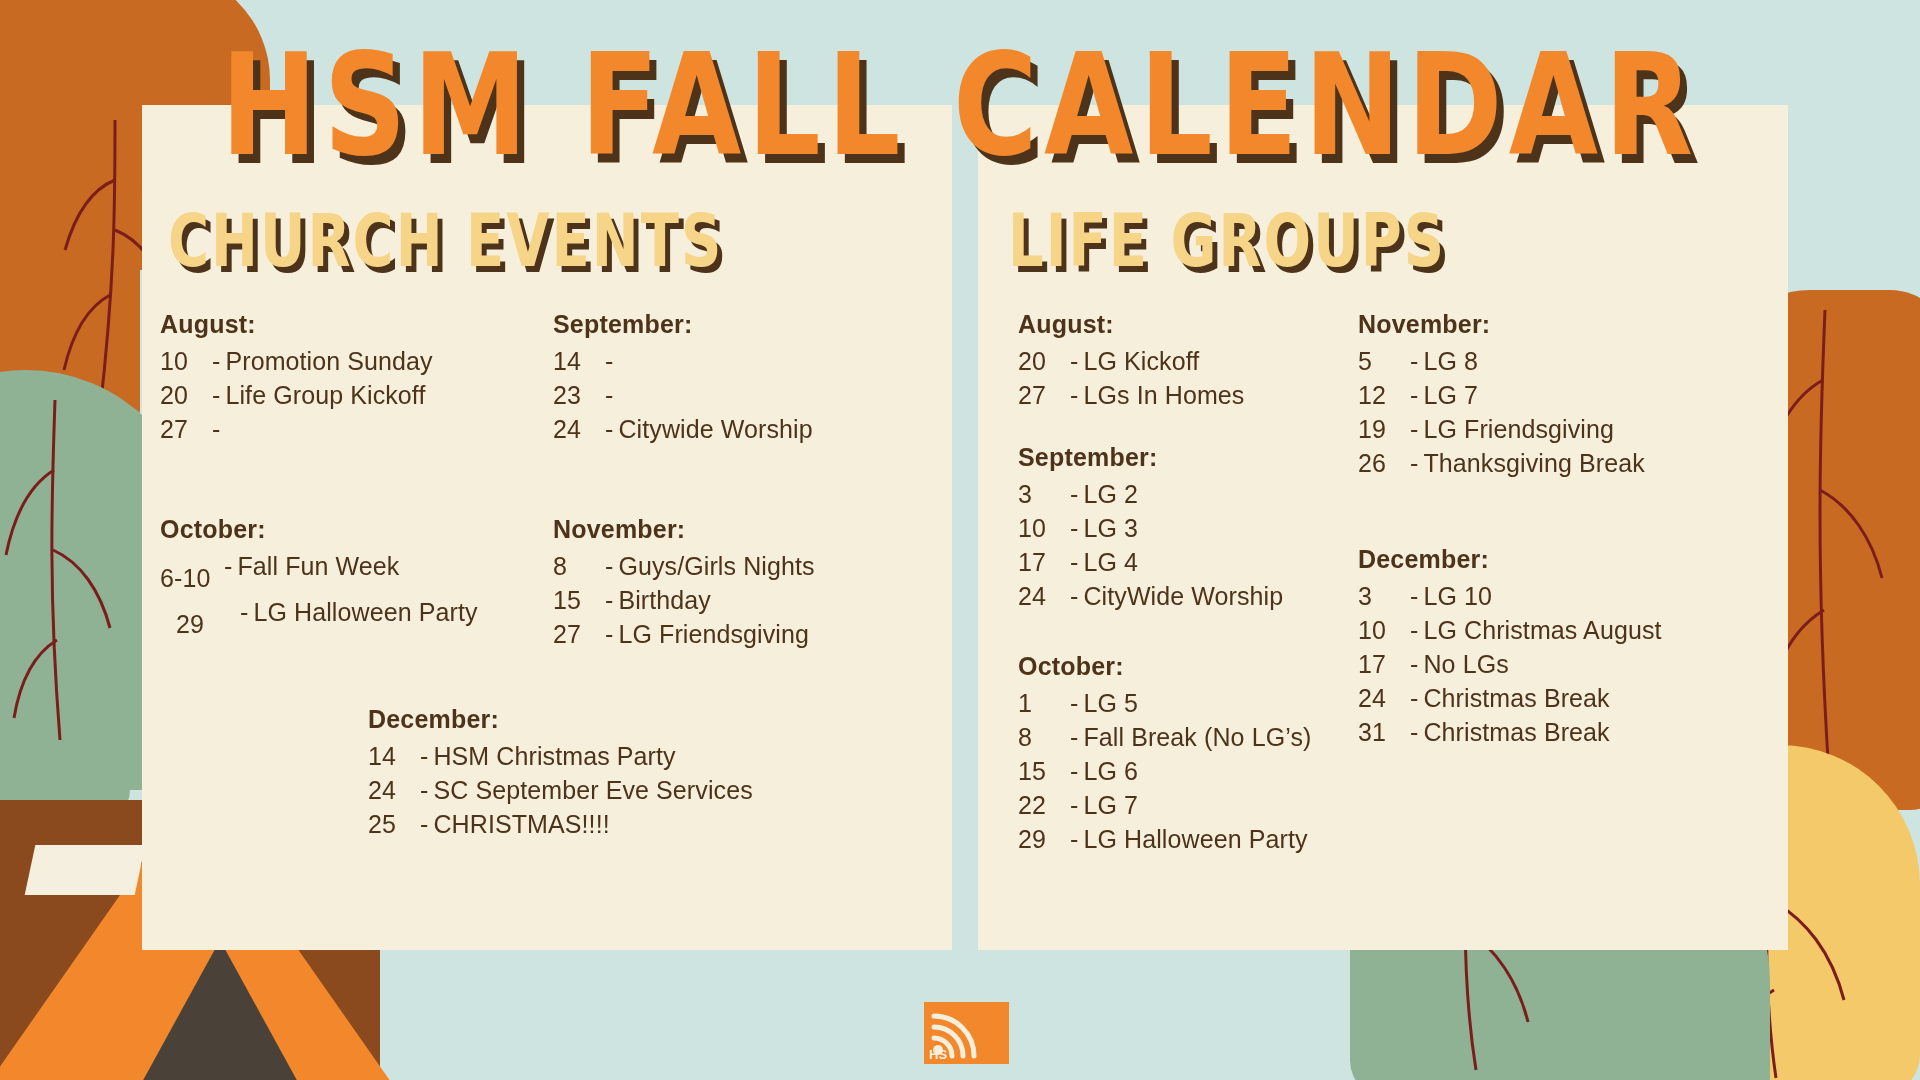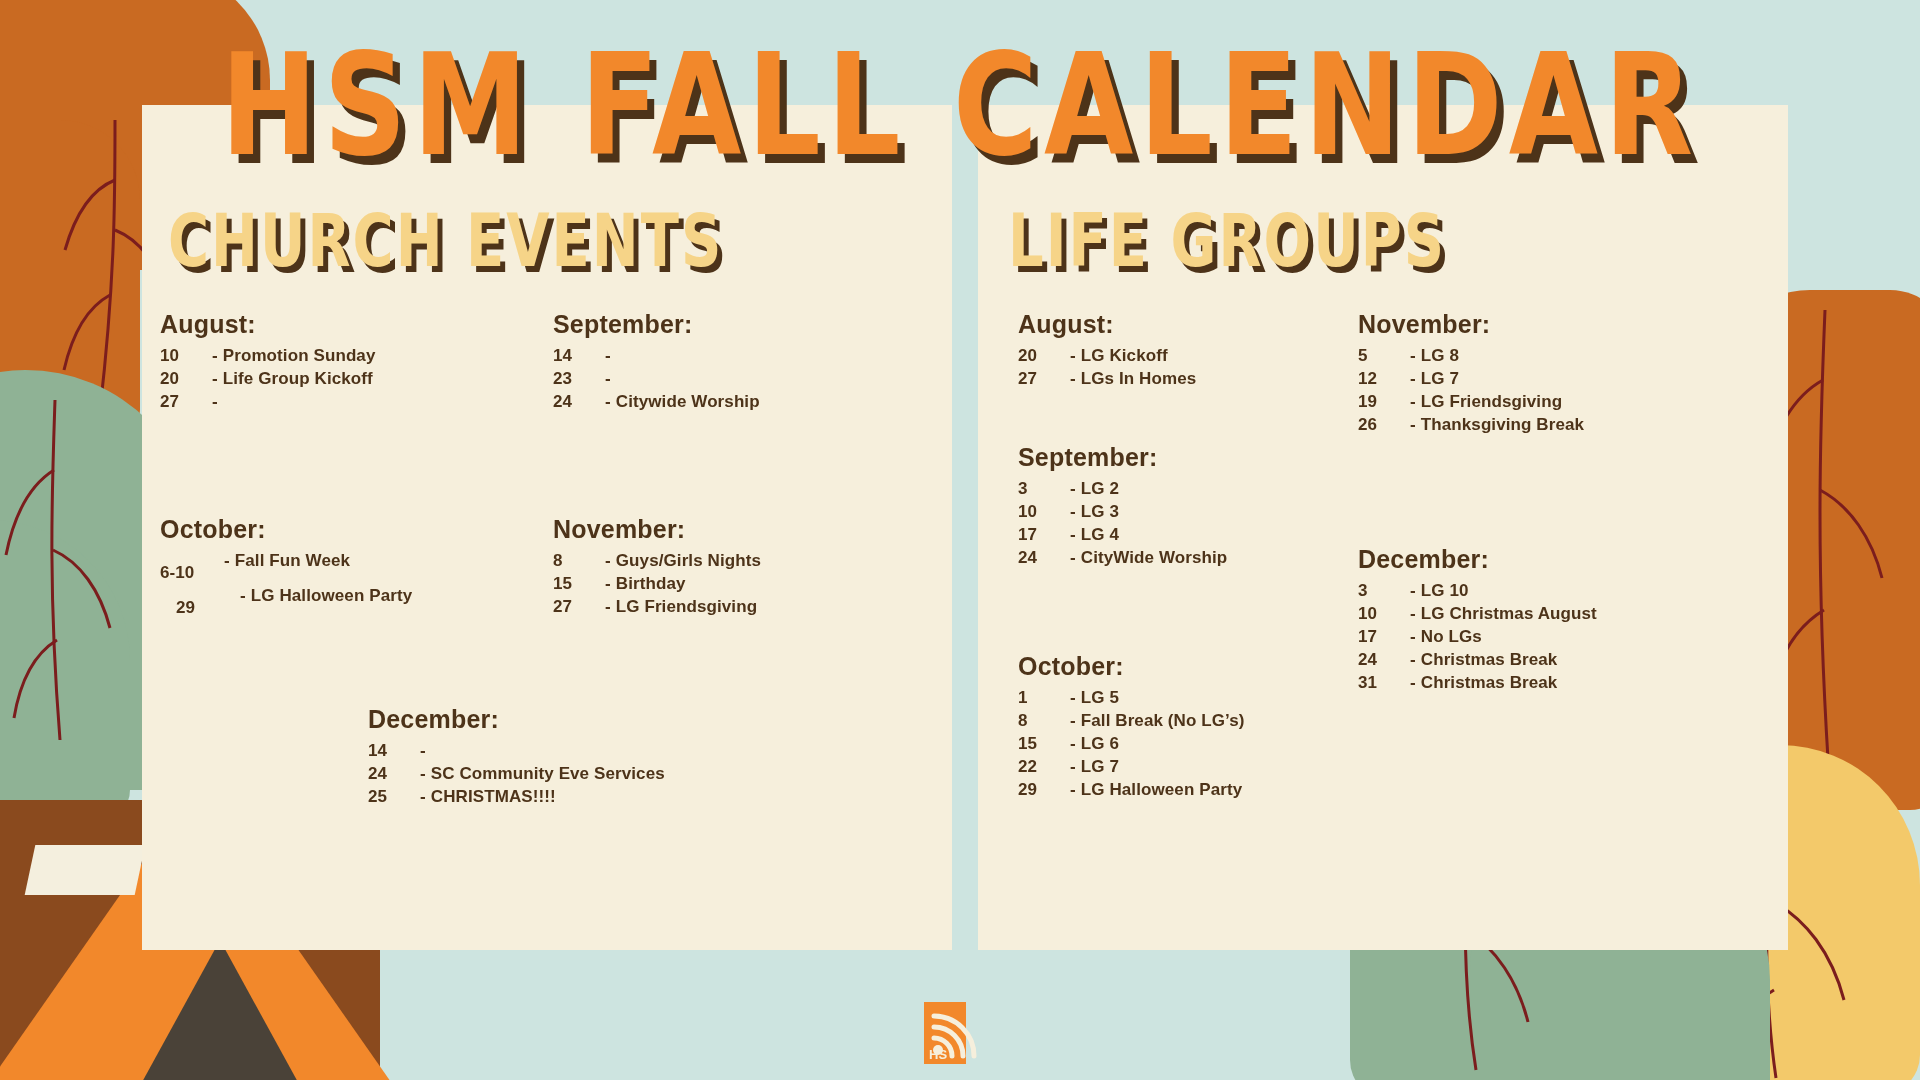--- a/index.html
+++ b/index.html
@@ -101,21 +101,21 @@
   .head-right { left:1008px; }
 
   
   .block { position:absolute; z-index:7; color:#4d3319; }
   .month {
     font-size:25px; font-weight:bold; 
     text-underline-offset:5px; text-decoration-thickness:2.5px;
     margin-bottom:5px; letter-spacing:.2px;
   }
   .row {
-    display:flex; font-size:17px; font-weight:bold; line-height:1.36;
+    display:flex; font-size:25px; font-weight:normal; line-height:1.36;
     letter-spacing:.1px; white-space:nowrap;
   }
   .row .d { display:inline-block; text-align:left; }
   .row .sep { padding:0 5px 0 2px; }
   .w50 .d { width:50px; }
   .w62 .d { width:62px;margin-top:12px; }
 
   
   .b-aug-l  { left:160px; top:310px; }
   .b-oct-l  { left:160px; top:515px; }
@@ -125,21 +125,21 @@
 
   
   .b-aug-r  { left:1018px; top:310px; }
   .b-sep-r  { left:1018px; top:443px; }
   .b-oct-r  { left:1018px; top:652px; }
   .b-nov-r  { left:1358px; top:310px; }
   .b-dec-r  { left:1358px; top:545px; }
 
   
   .logo {
-    position:absolute; left:924px; top:1002px; width:42px; height:62px;
+    position:absolute; left:924px; top:1002px; width:85px; height:62px;
     background:#f2882b; z-index:8;
   }
   .logo svg { position:absolute; left:0; top:0; }
   .logo .hs {
     position:absolute; left:5px; bottom:2px;
     font-size:13px; font-weight:bold; color:#f6efdc;
     font-family:"Liberation Sans", sans-serif;
   }
 </style>
 </head>
@@ -270,25 +270,26 @@
       <span class="sep">-</span>
       <span>LG Friendsgiving</span>
     </div>
 </div>
 
 <div class="block b-dec-l">
   <div class="month">December:</div>
   <div class="row w50">
       <span class="d">14</span>
       <span class="sep">-</span>
+      <span>HSM Christmas Party</span>
     </div>
   <div class="row w50">
       <span class="d">24</span>
       <span class="sep">-</span>
-      <span>SC Community Eve Services</span>
+      <span>SC September Eve Services</span>
     </div>
   <div class="row w50">
       <span class="d">25</span>
       <span class="sep">-</span>
       <span>CHRISTMAS!!!!</span>
     </div>
 </div>
 
 <div class="block b-aug-r">
   <div class="month">August:</div>

